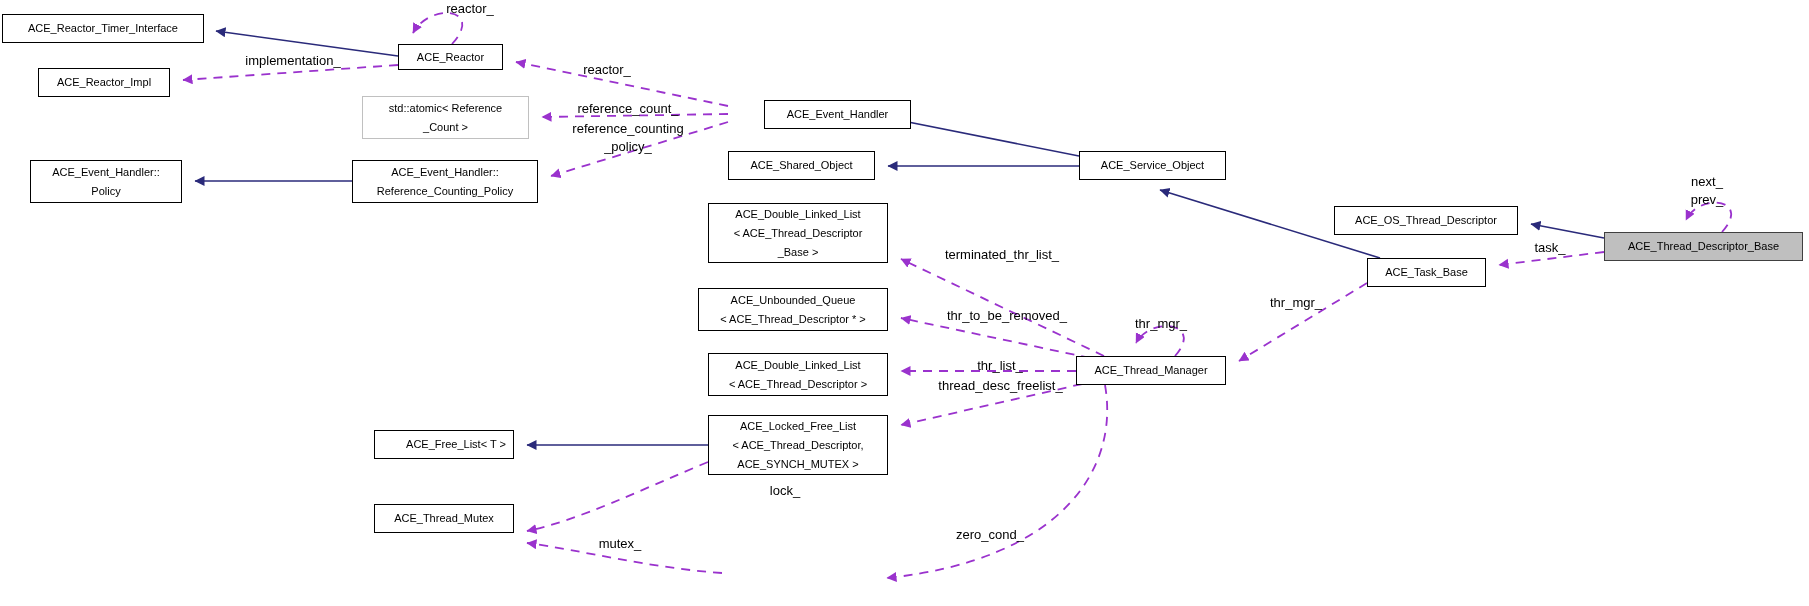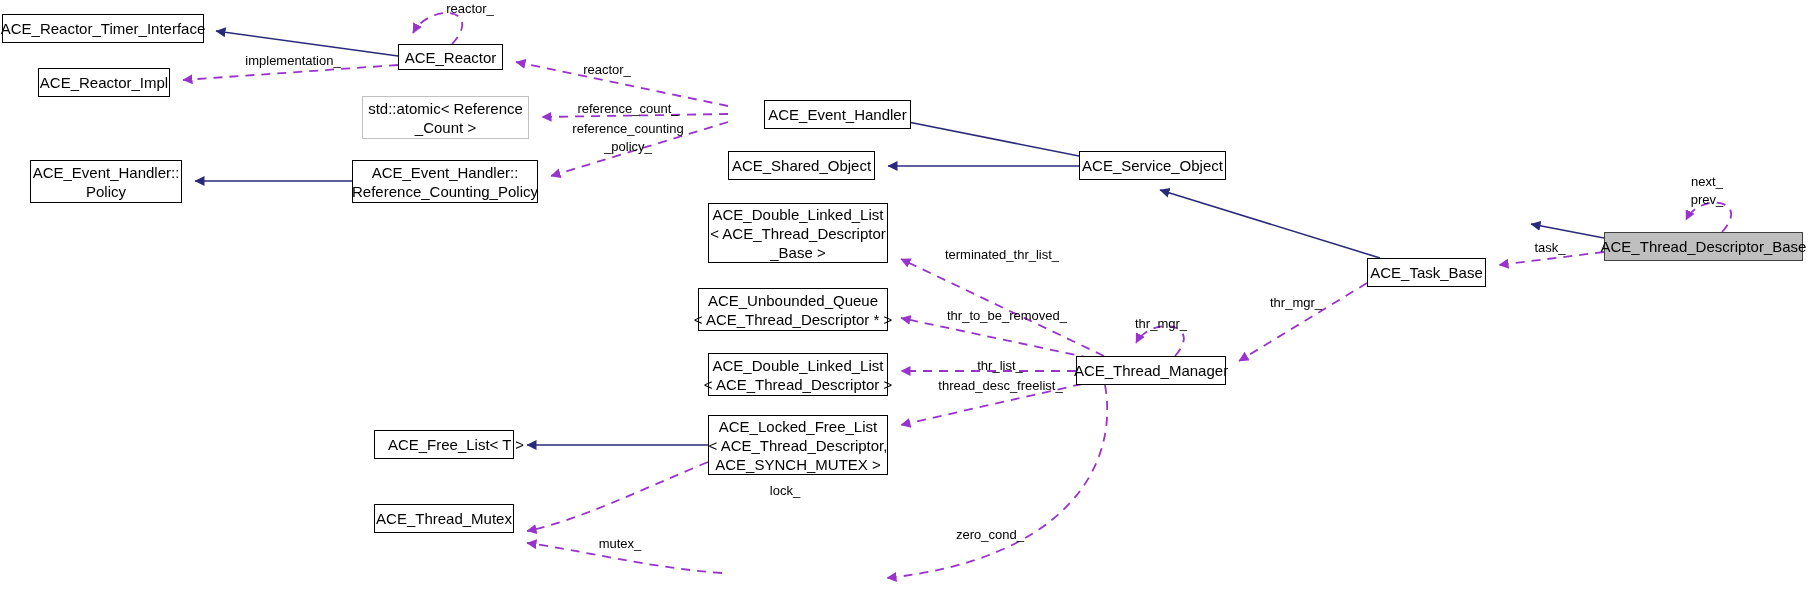--- a/index.html
+++ b/index.html
@@ -1,21 +1,21 @@
 <!DOCTYPE html>
 <html><head>
 <meta charset="utf-8">
 <style>
   html,body{margin:0;padding:0;background:#ffffff;}
   body{font-family:"Liberation Sans", sans-serif;}
   #canvas{position:relative;width:1809px;height:606px;background:#ffffff;overflow:hidden;}
   svg.edges{position:absolute;left:0;top:0;width:1809px;height:606px;}
   .node{position:absolute;box-sizing:border-box;background:#ffffff;border:1.2px solid #000000;
         display:flex;align-items:center;justify-content:center;text-align:center;
-        font-size:15px;line-height:19px;color:#000000;white-space:pre;}
+        font-size:11px;line-height:19px;color:#000000;white-space:pre;}
   .node.highlight{background:#bfbfbf;border-color:#404040;}
   .node.faded{border-color:#c0c0c0;color:#000000;}
   .edge-label{position:absolute;font-size:13px;line-height:18px;color:#000000;white-space:pre;text-align:center;}
 </style>
 </head>
 <body>
 
 <div id="canvas">
 
   <svg class="edges" viewBox="0 0 1809 606">
@@ -66,20 +66,21 @@
   <div class="node" style="left:30px;top:160px;width:152px;height:43px;">ACE_Event_Handler::
 Policy</div>
   <div class="node" style="left:352px;top:160px;width:186px;height:43px;">ACE_Event_Handler::
 Reference_Counting_Policy</div>
   <div class="node" style="left:728px;top:100px;width:147px;height:29px;margin-left:36px;">ACE_Event_Handler</div>
   <div class="node" style="left:728px;top:151px;width:147px;height:29px;">ACE_Shared_Object</div>
   <div class="node" style="left:1079px;top:151px;width:147px;height:29px;">ACE_Service_Object</div>
   <div class="node" style="left:708px;top:203px;width:180px;height:60px;">ACE_Double_Linked_List
 &lt; ACE_Thread_Descriptor
 _Base &gt;</div>
+  <div class="node" style="left:1334px;top:206px;width:184px;height:29px;">ACE_OS_Thread_Descriptor</div>
   <div class="node highlight" style="left:1604px;top:232px;width:199px;height:29px;">ACE_Thread_Descriptor_Base</div>
   <div class="node" style="left:1367px;top:258px;width:119px;height:29px;">ACE_Task_Base</div>
   <div class="node" style="left:698px;top:288px;width:190px;height:43px;">ACE_Unbounded_Queue
 &lt; ACE_Thread_Descriptor * &gt;</div>
   <div class="node" style="left:708px;top:353px;width:180px;height:43px;">ACE_Double_Linked_List
 &lt; ACE_Thread_Descriptor &gt;</div>
   <div class="node" style="left:1076px;top:356px;width:150px;height:29px;">ACE_Thread_Manager</div>
   <div class="node" style="left:374px;top:430px;width:140px;height:29px;padding-left:24px;">ACE_Free_List&lt; T &gt;</div>
   <div class="node" style="left:708px;top:415px;width:180px;height:60px;">ACE_Locked_Free_List
 &lt; ACE_Thread_Descriptor,

